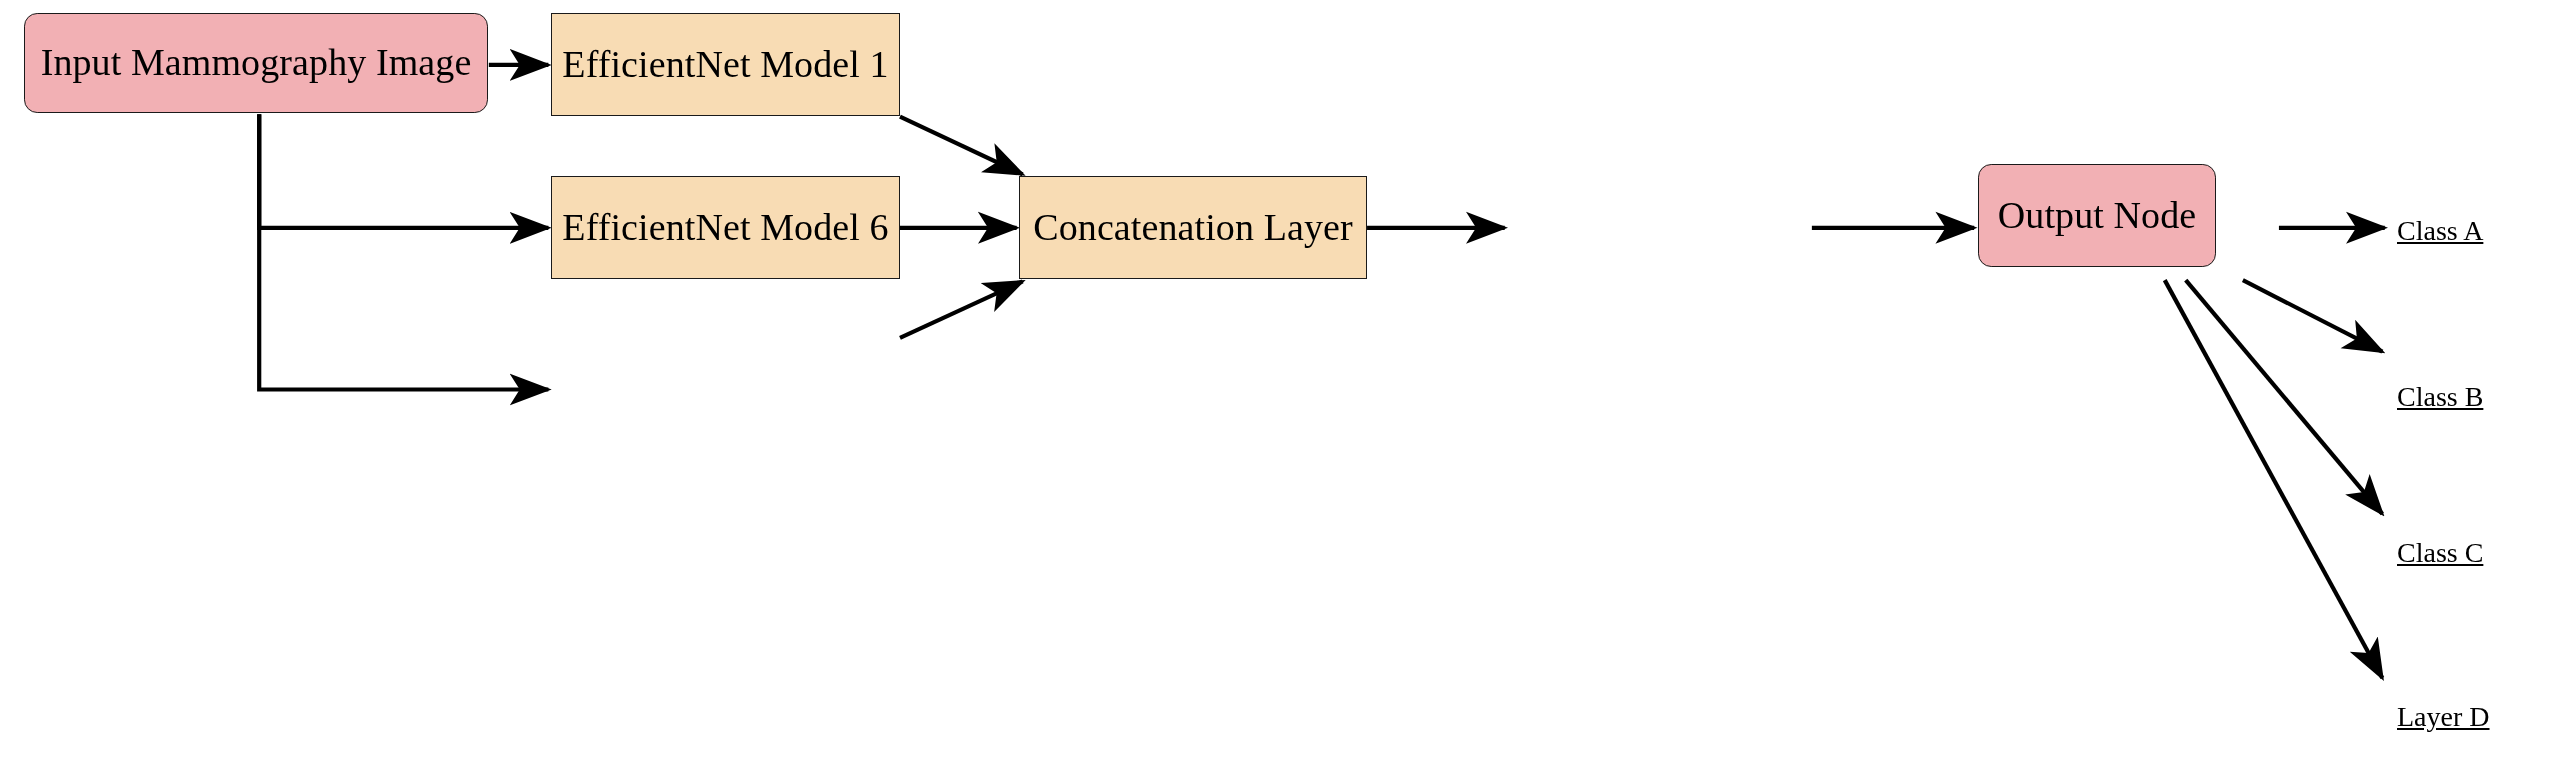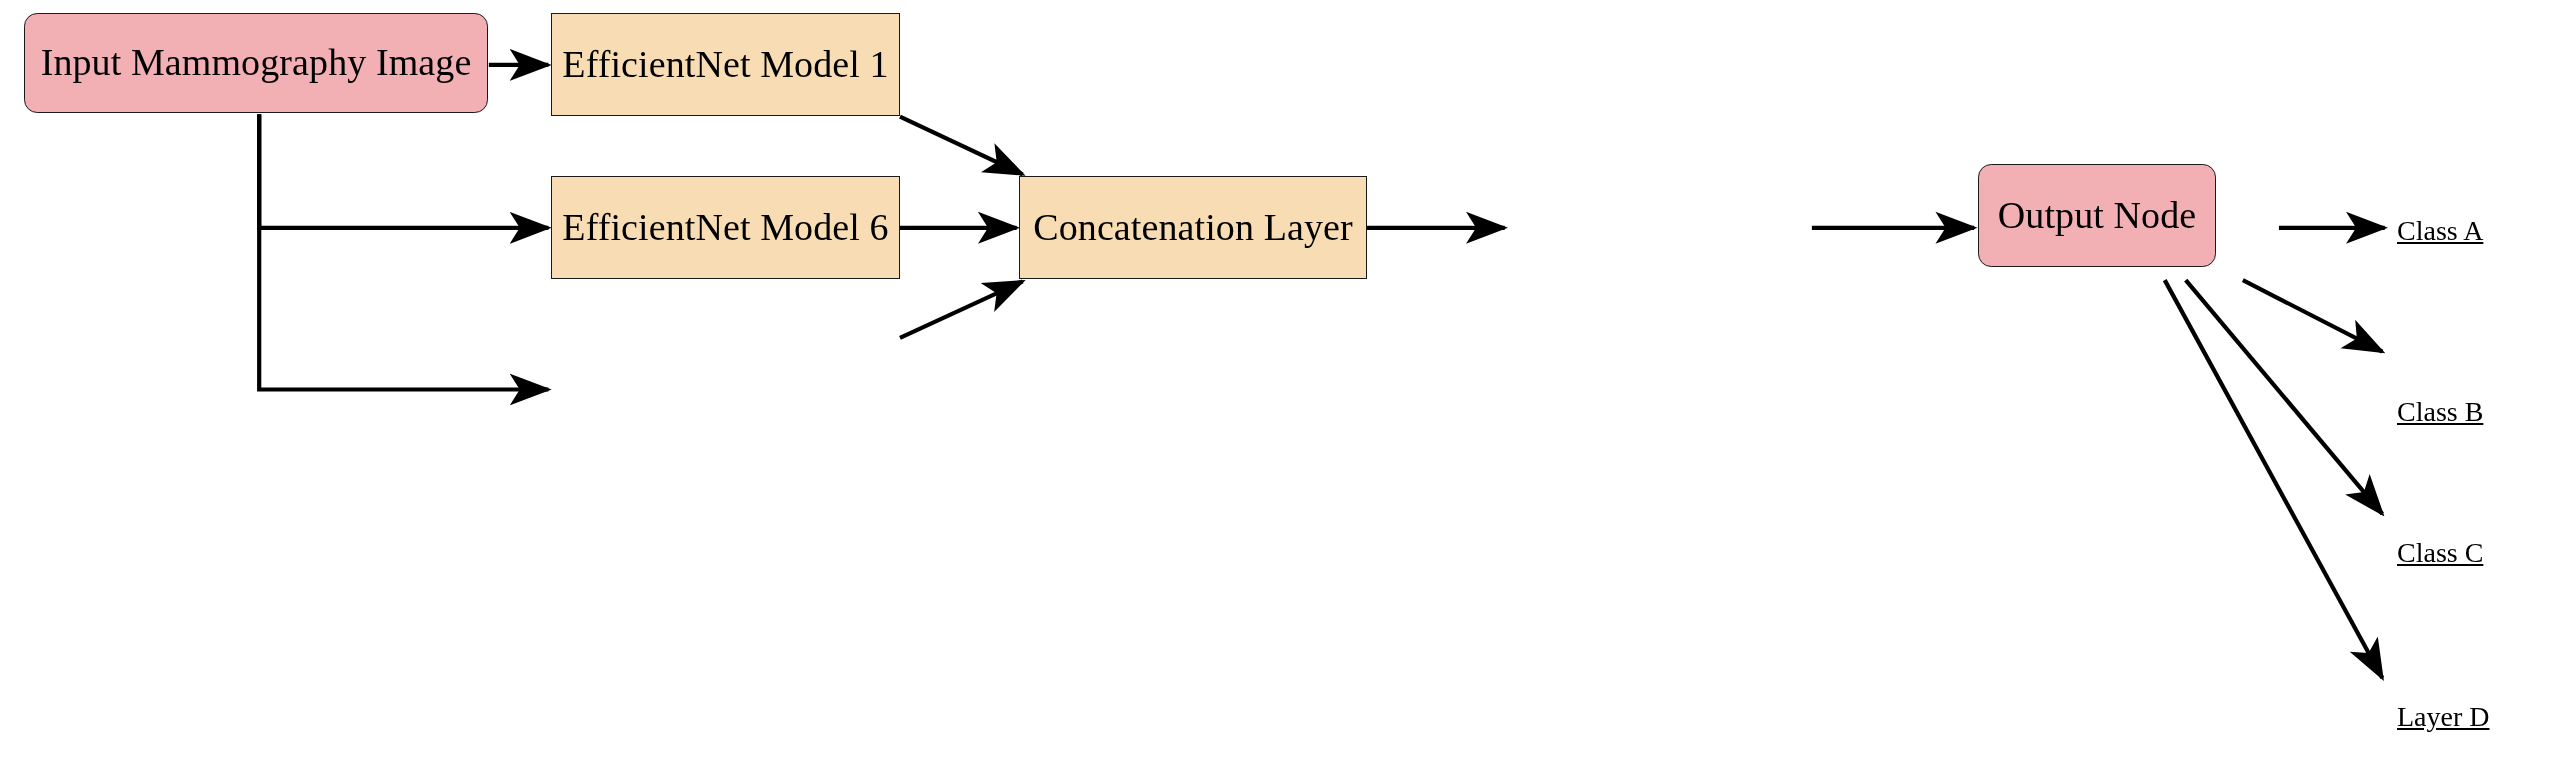--- a/index.html
+++ b/index.html
@@ -113,20 +113,20 @@
     <span class="node-label">Concatenation Layer</span>
   </div>
 
 
   <div class="node terminal" style="left:1978px; top:164px; width:238px; height:103px;">
     <span class="node-label">Output Node</span>
   </div>
 
   <div class="class-label" style="left:2397px; top:215px;">Class A</div>
 
-  <div class="class-label" style="left:2397px; top:396px;">Class B</div>
+  <div class="class-label" style="left:2397px; top:381px;">Class B</div>
 
   <div class="class-label" style="left:2397px; top:537px;">Class C</div>
 
   <div class="class-label" style="left:2397px; top:701px;">Layer D</div>
 
 </div>
 
 
 </body></html>

